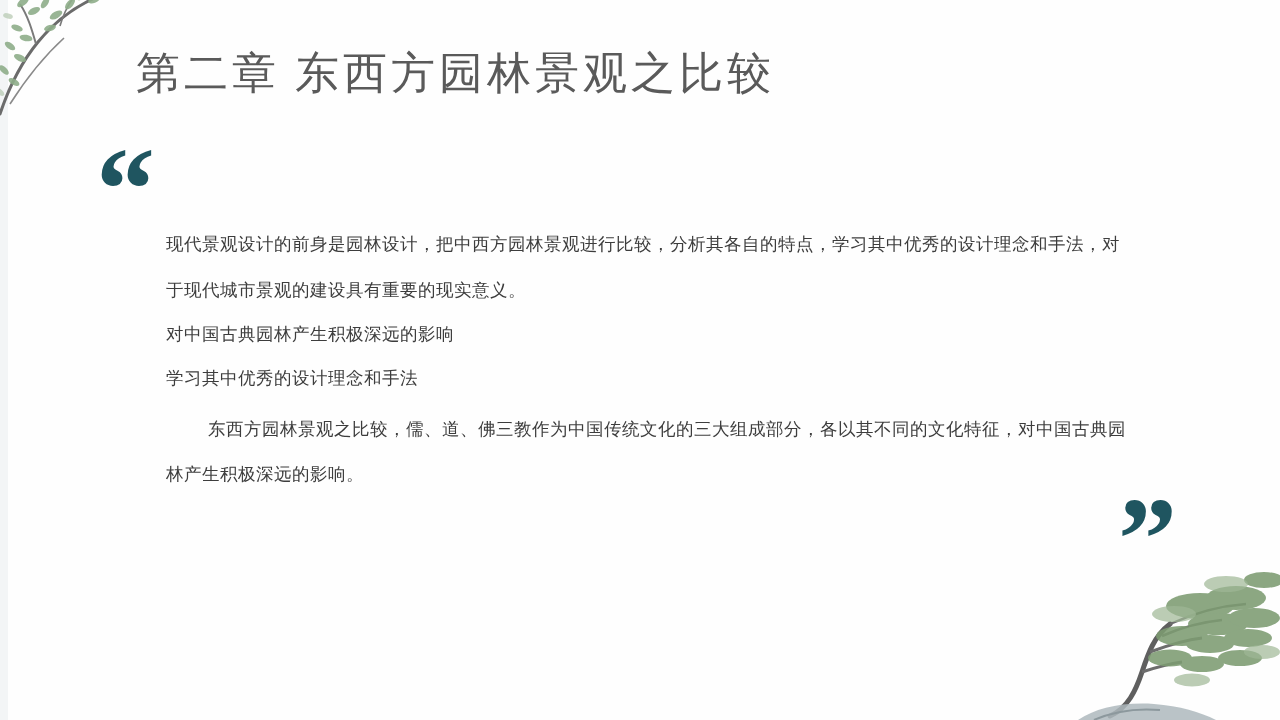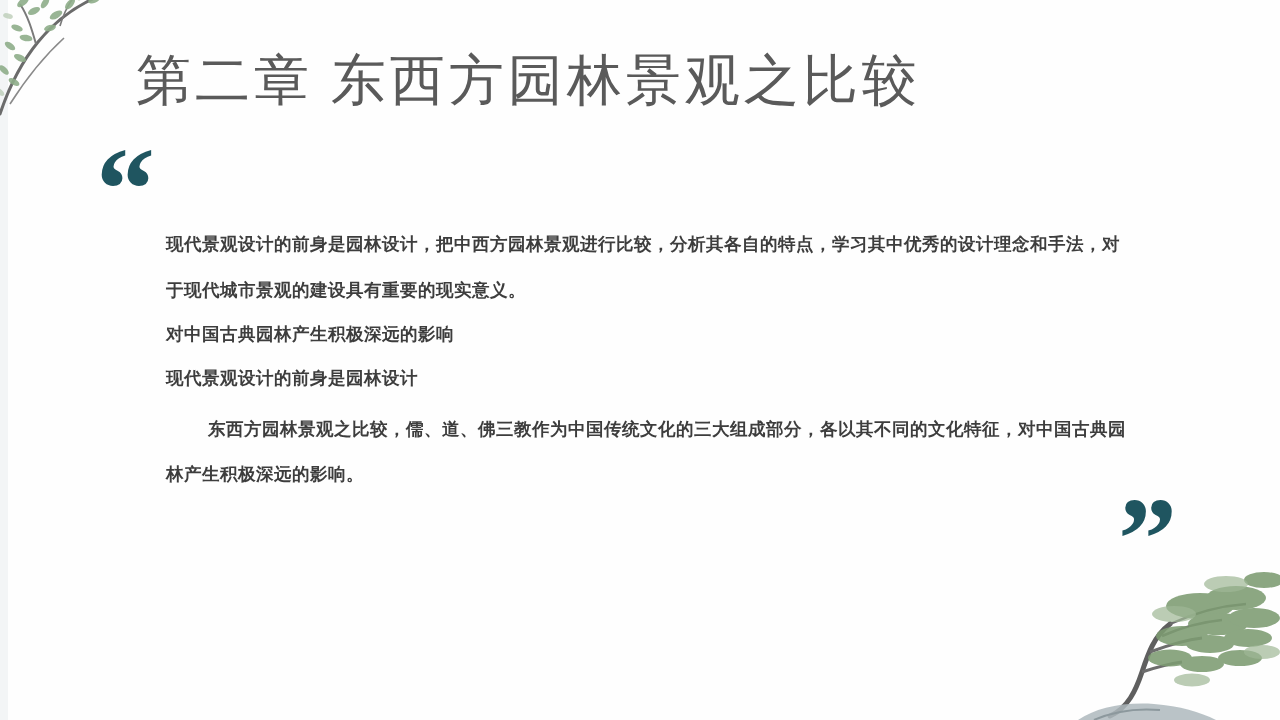--- a/index.html
+++ b/index.html
@@ -50,21 +50,21 @@
     height: 180px;
     pointer-events: none;
   }
 
   
   .title {
     position: absolute;
     left: 136px;
     top: 44px;
     font-family: "Liberation Serif", serif;
-    font-size: 55px;
+    font-size: 44px;
     letter-spacing: 4px;
     color: #5a5a5a;
     white-space: nowrap;
   }
 
   
   .quote-open {
     position: absolute;
     left: 96px;
     top: 150px;
@@ -95,21 +95,20 @@
     left: 166px;
     top: 222px;
     width: 960px;
   }
   .para {
     font-size: 17.5px;
     color: #3d3d3d;
     line-height: 2.6;
     letter-spacing: 0.5px;
     margin: 0;
-    font-weight: bold;
   }
   .para.indent {
     text-indent: 2.4em;
   }
   .para.listline {
     line-height: 2.5;
   }
   .spacer-sm { height: 6px; }
 </style>
 </head>
@@ -182,18 +181,18 @@
   </div>
 
   <div class="title">第二章  东西方园林景观之比较</div>
 
   <div class="quote-open">“</div>
   <div class="quote-close">”</div>
 
   <div class="body-block">
     <p class="para">现代景观设计的前身是园林设计，把中西方园林景观进行比较，分析其各自的特点，学习其中优秀的设计理念和手法，对于现代城市景观的建设具有重要的现实意义。</p>
     <p class="para listline">对中国古典园林产生积极深远的影响</p>
-    <p class="para listline">现代景观设计的前身是园林设计</p>
+    <p class="para listline">学习其中优秀的设计理念和手法</p>
     <div class="spacer-sm"></div>
     <p class="para indent">东西方园林景观之比较，儒、道、佛三教作为中国传统文化的三大组成部分，各以其不同的文化特征，对中国古典园林产生积极深远的影响。</p>
   </div>
 
 </div>
 
 </body></html>

